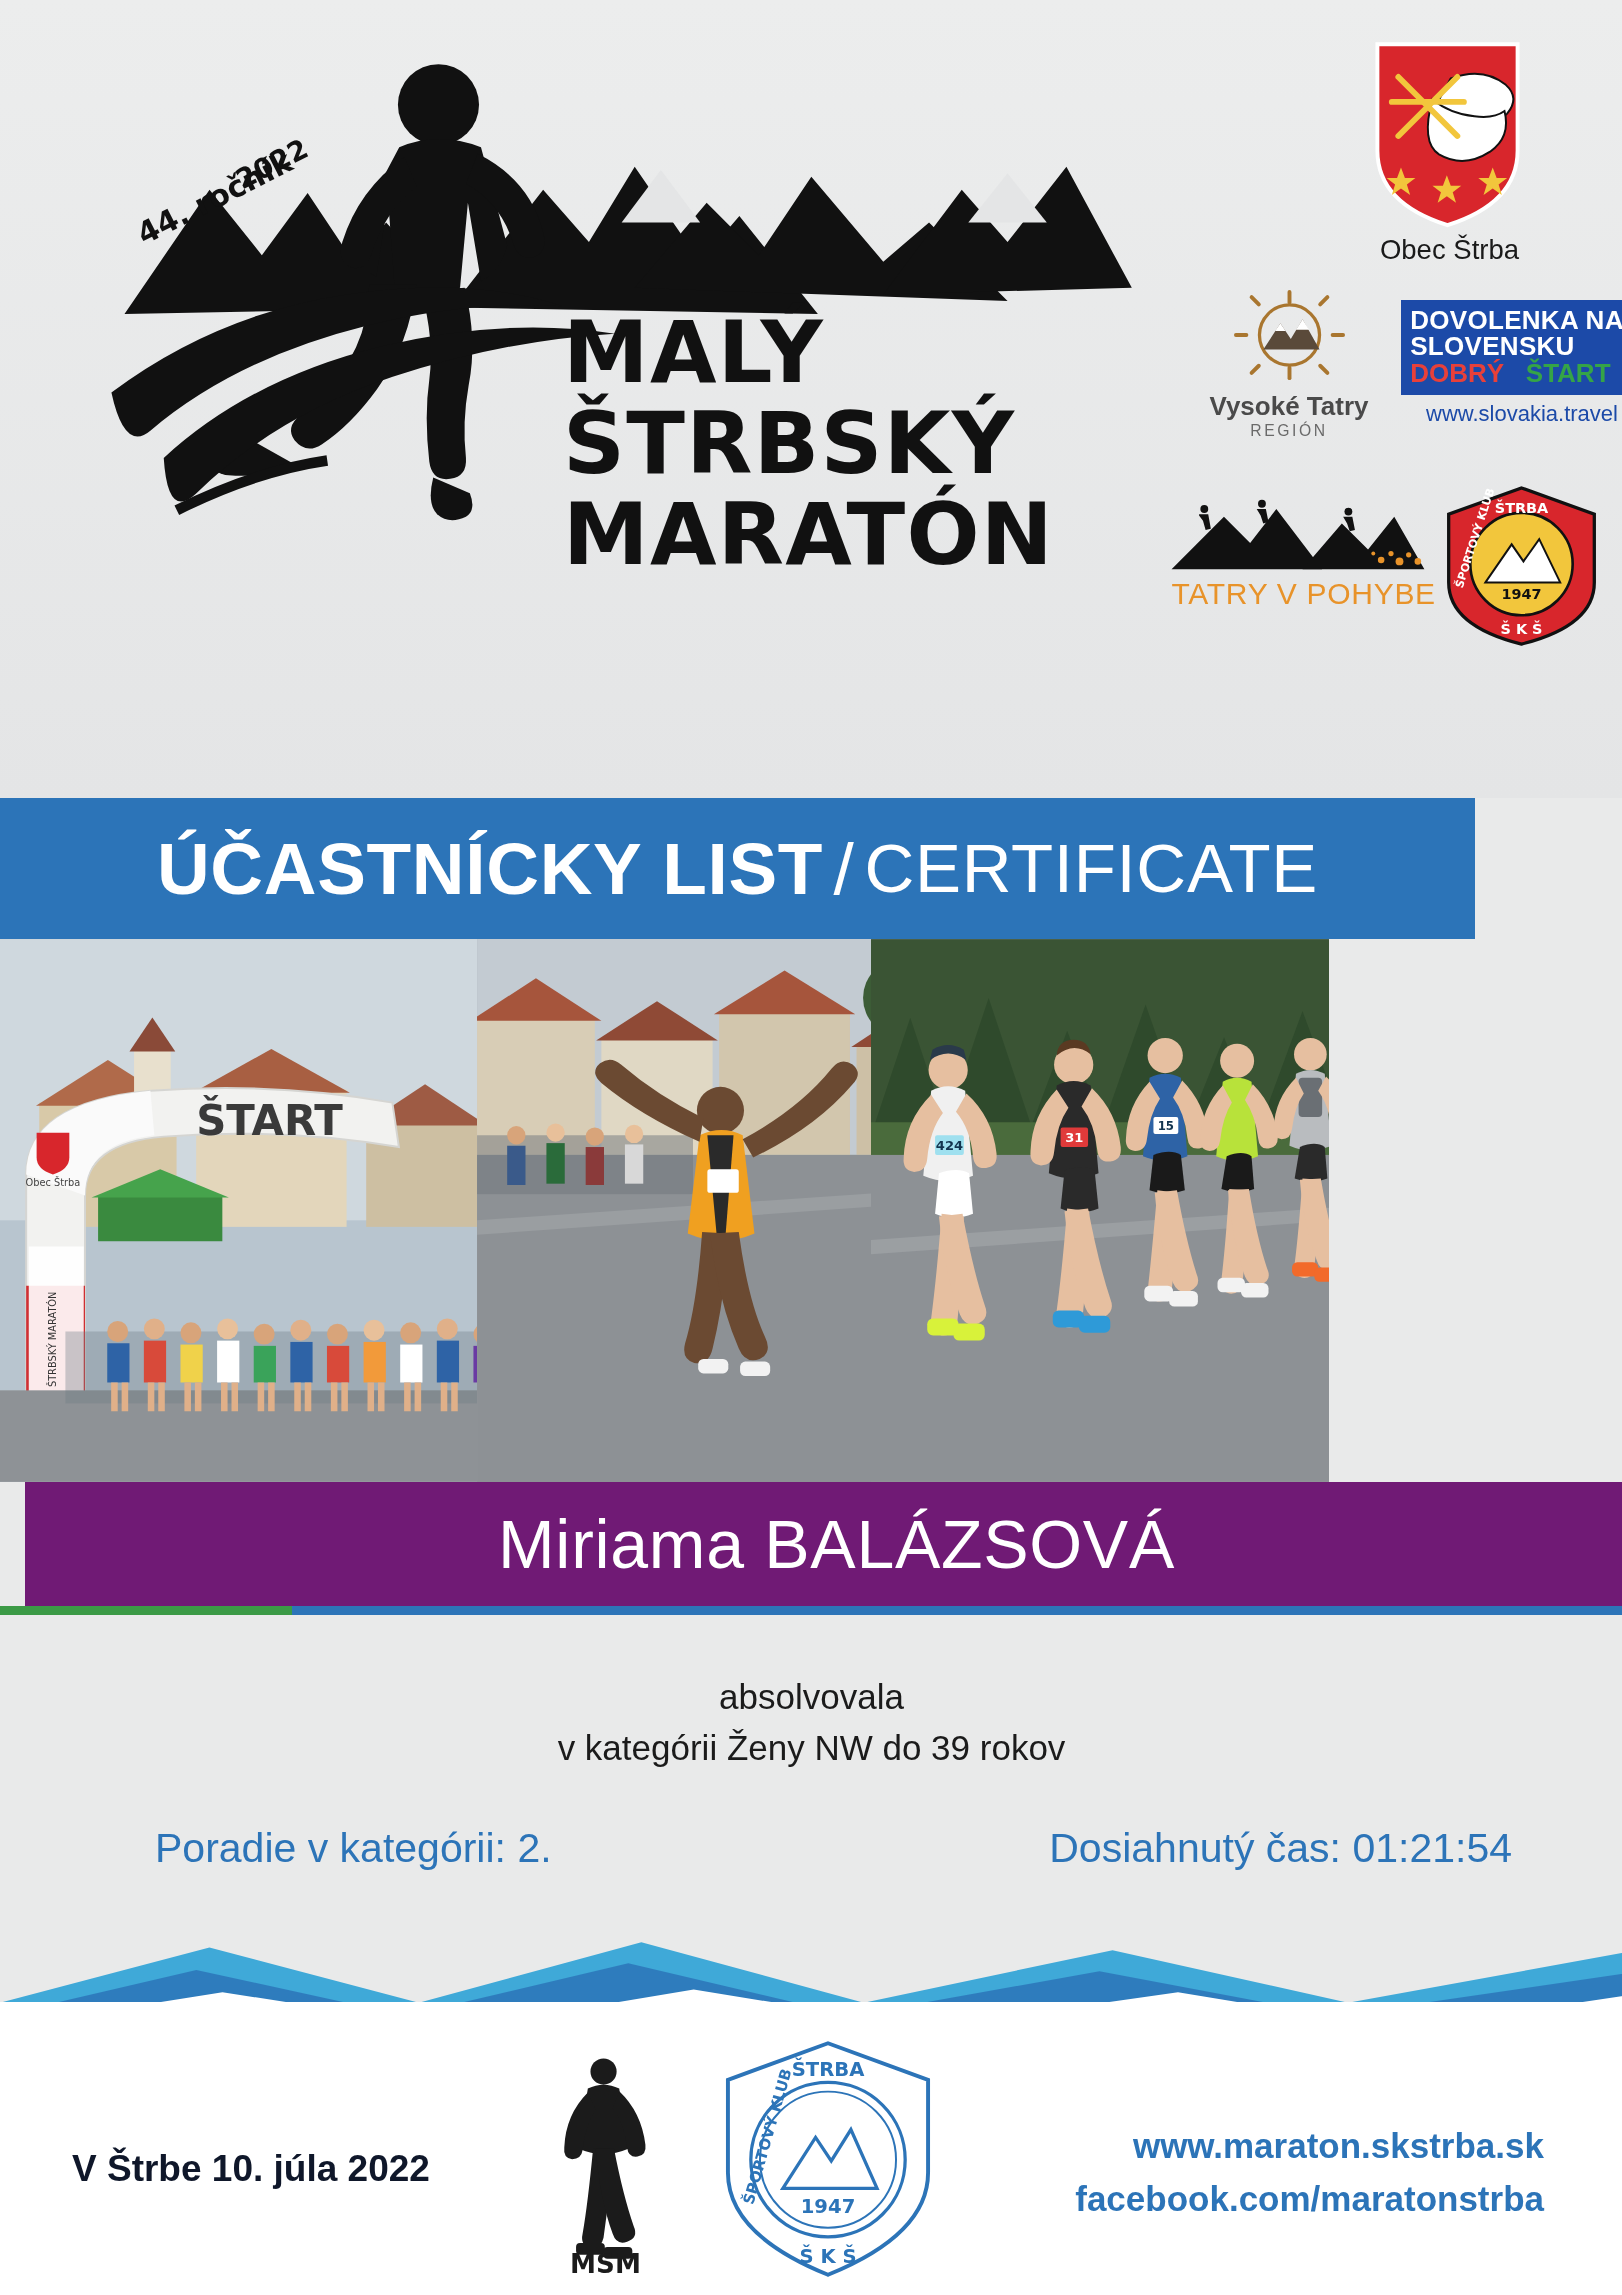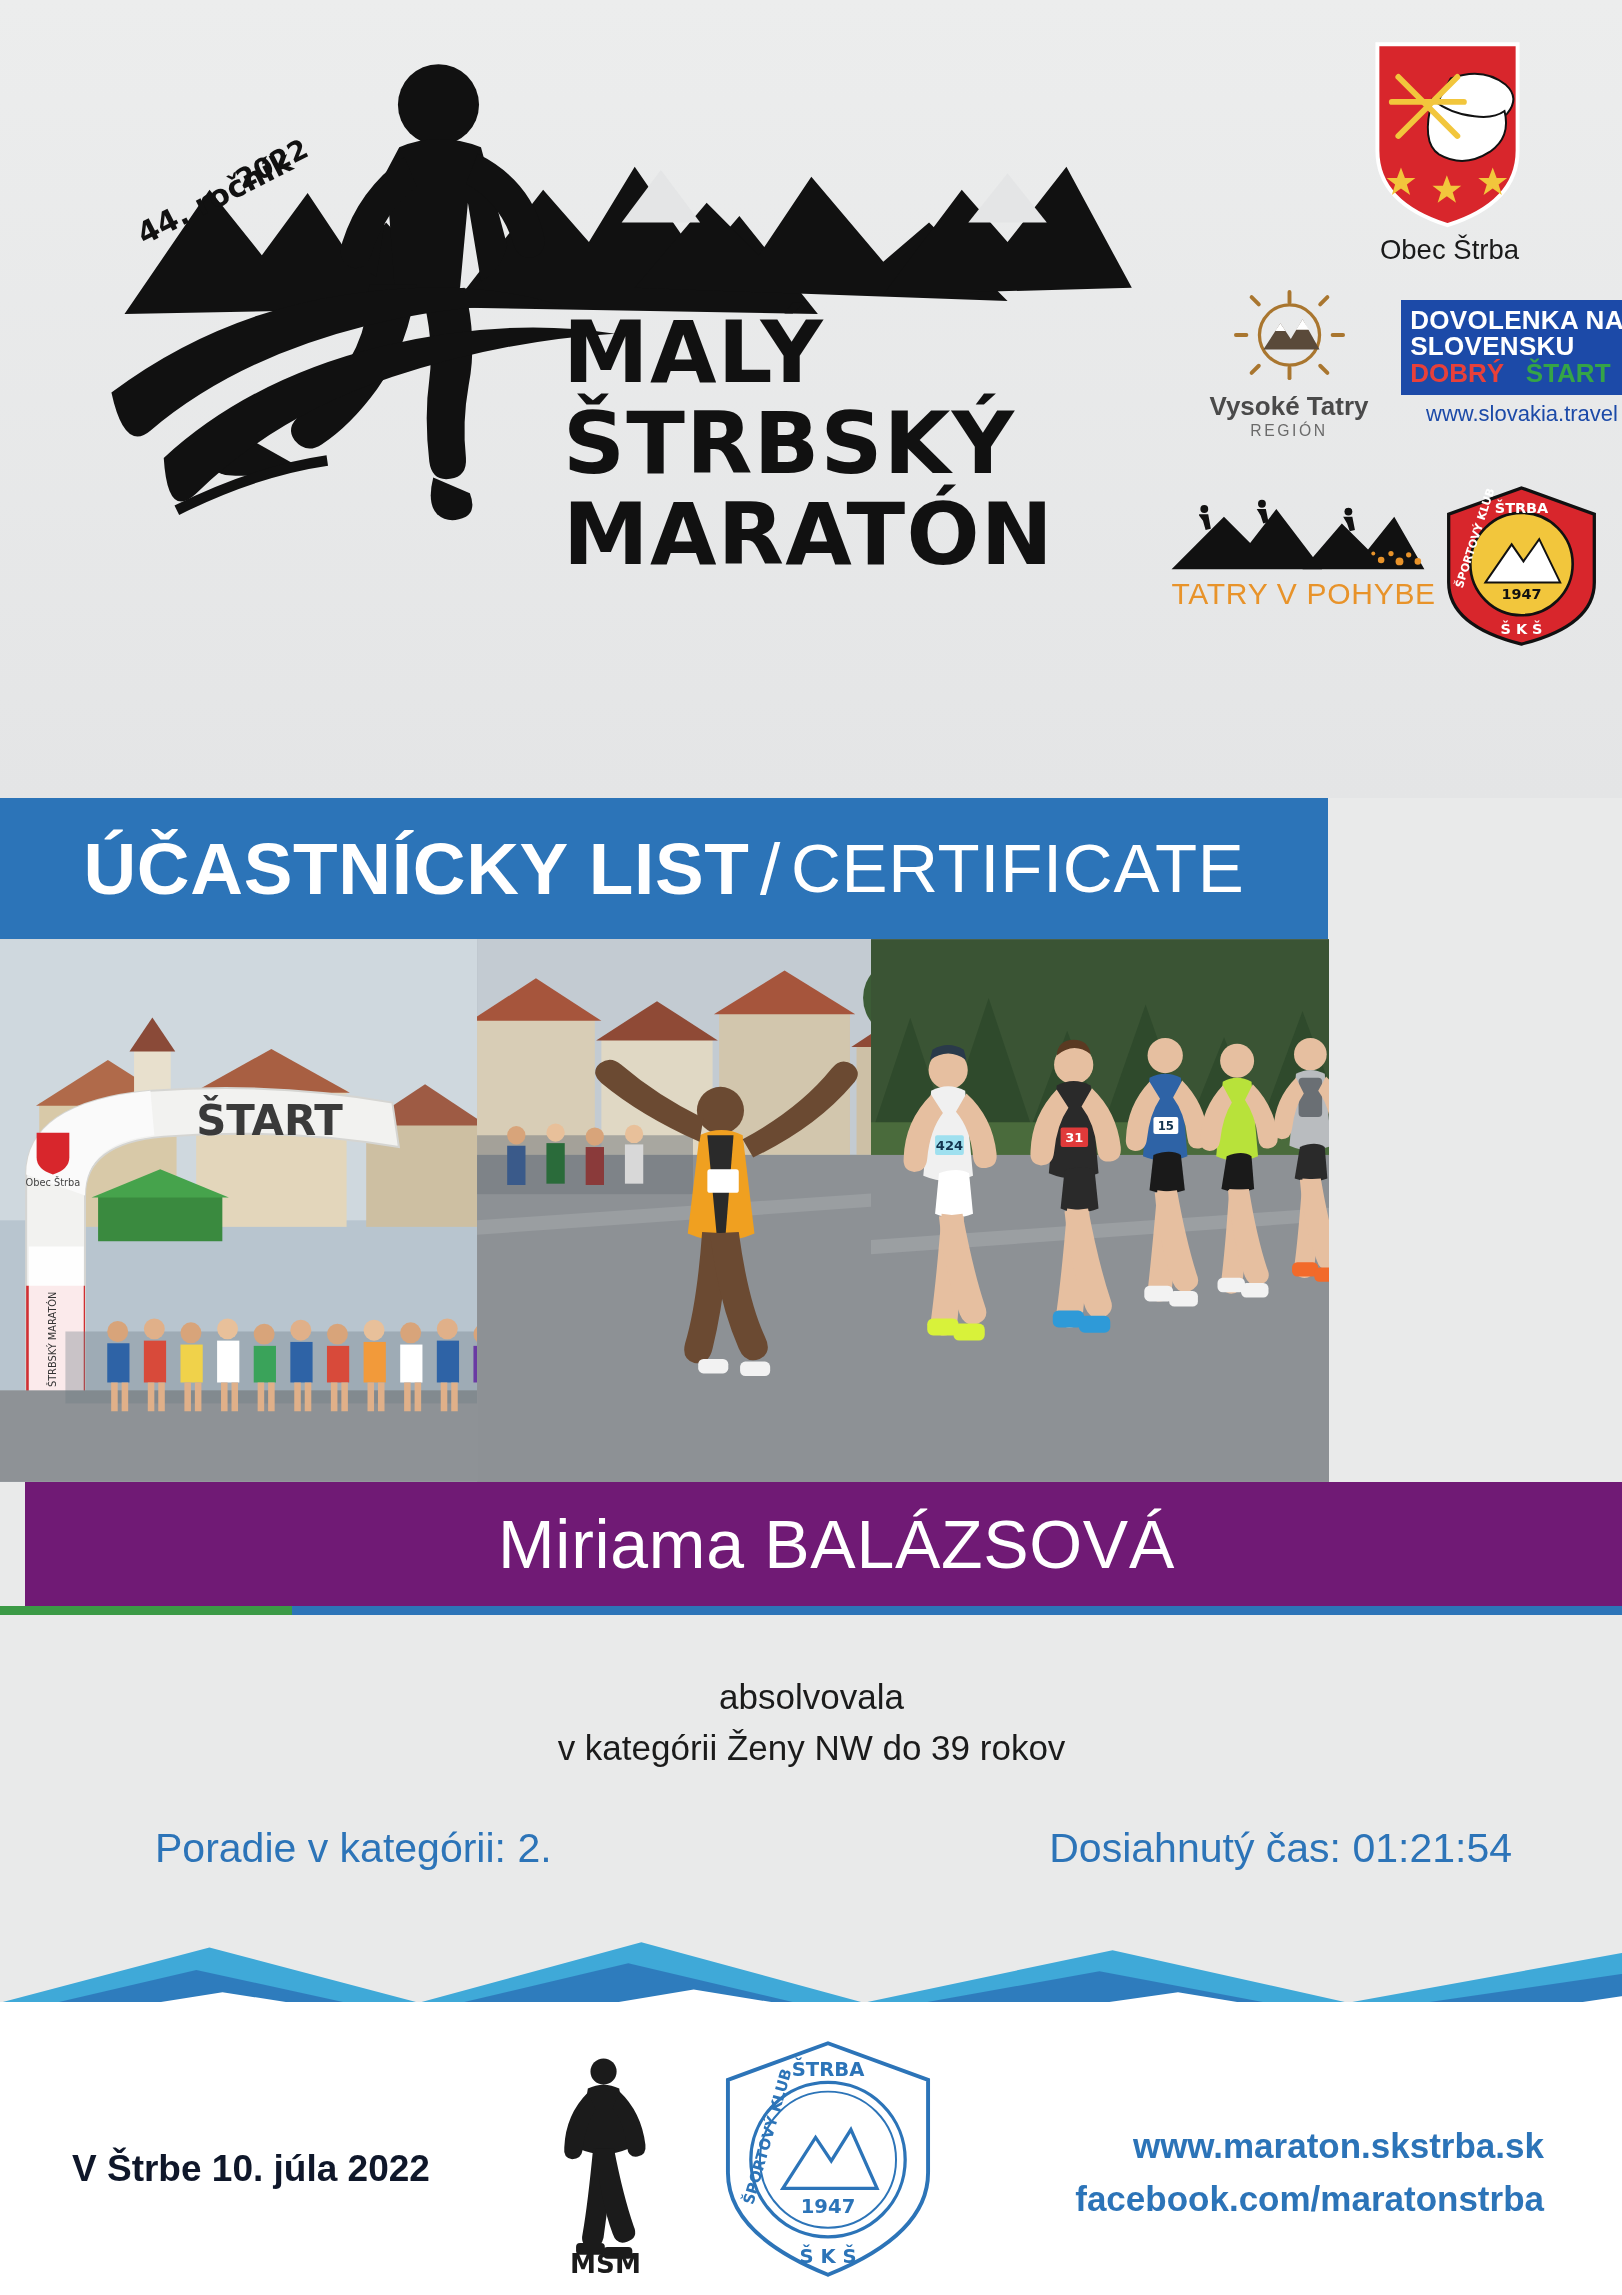--- a/index.html
+++ b/index.html
@@ -160,21 +160,21 @@
     top: 458px;
     width: 151px;
     height: 164px;
   }
 
   
   .title-bar {
     position: absolute;
     left: 0;
     top: 798px;
-    width: 1328px;
+    width: 1475px;
     height: 141px;
     background: #2c74b8;
     display: flex;
     align-items: center;
     justify-content: center;
   }
   .title-bar .t-main {
     font-size: 73px;
     font-weight: bold;
     color: #ffffff;

